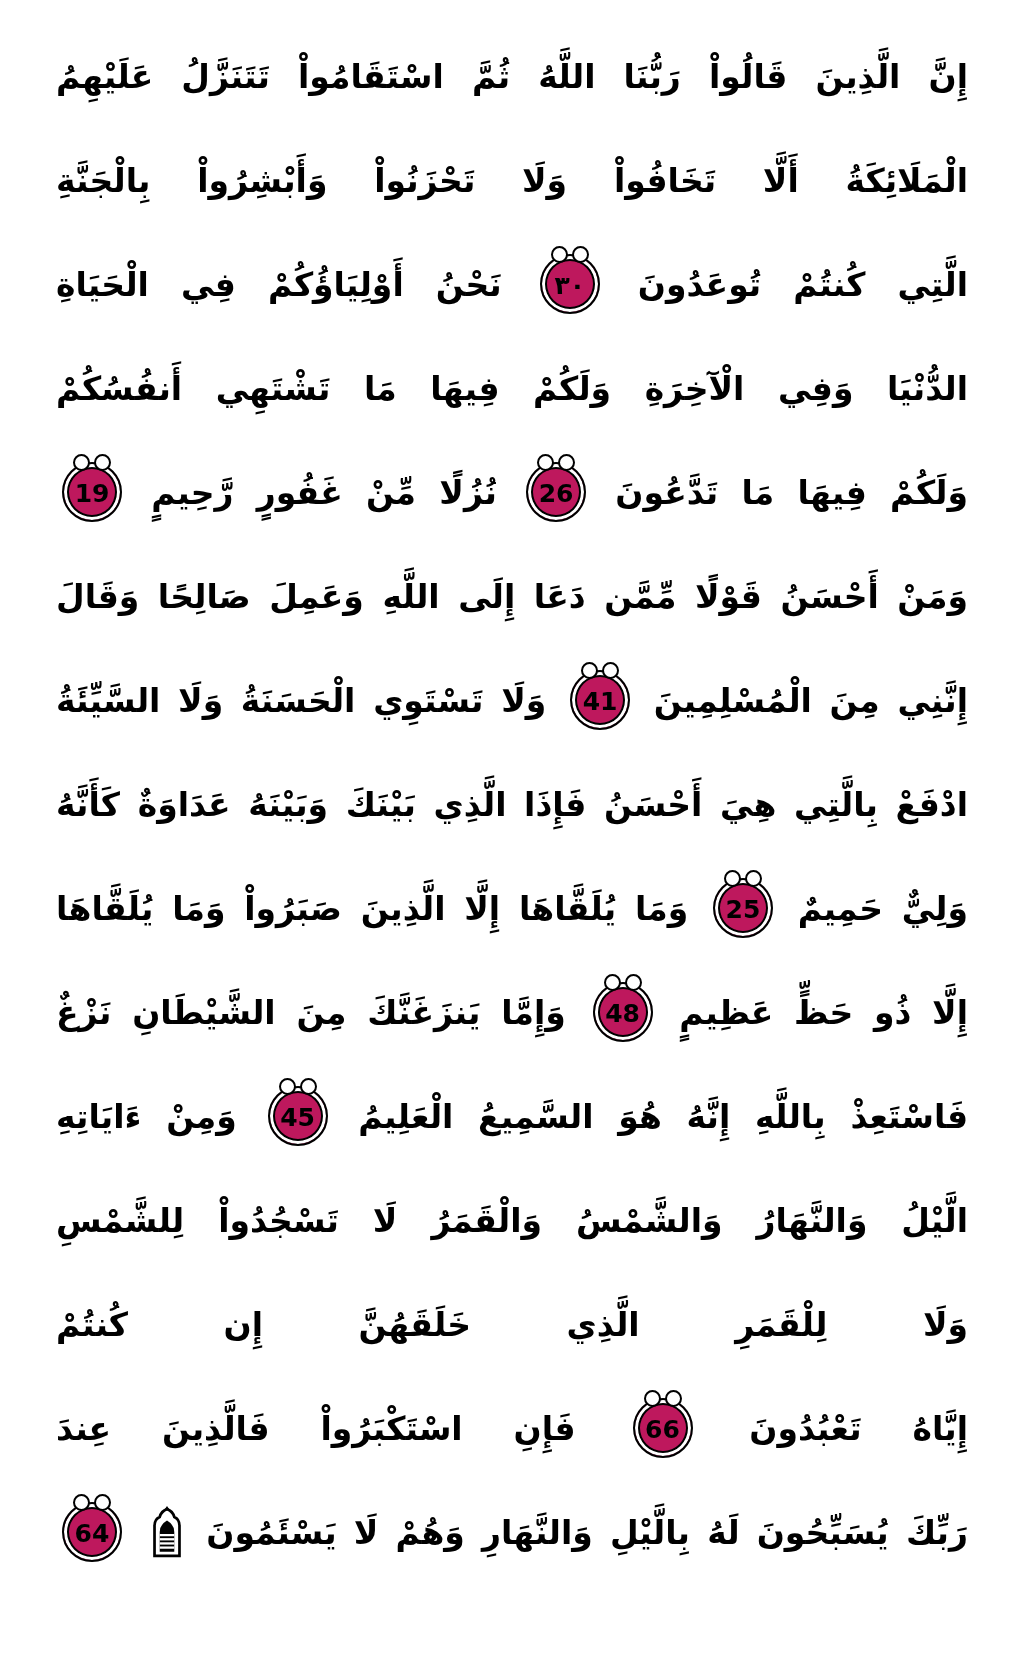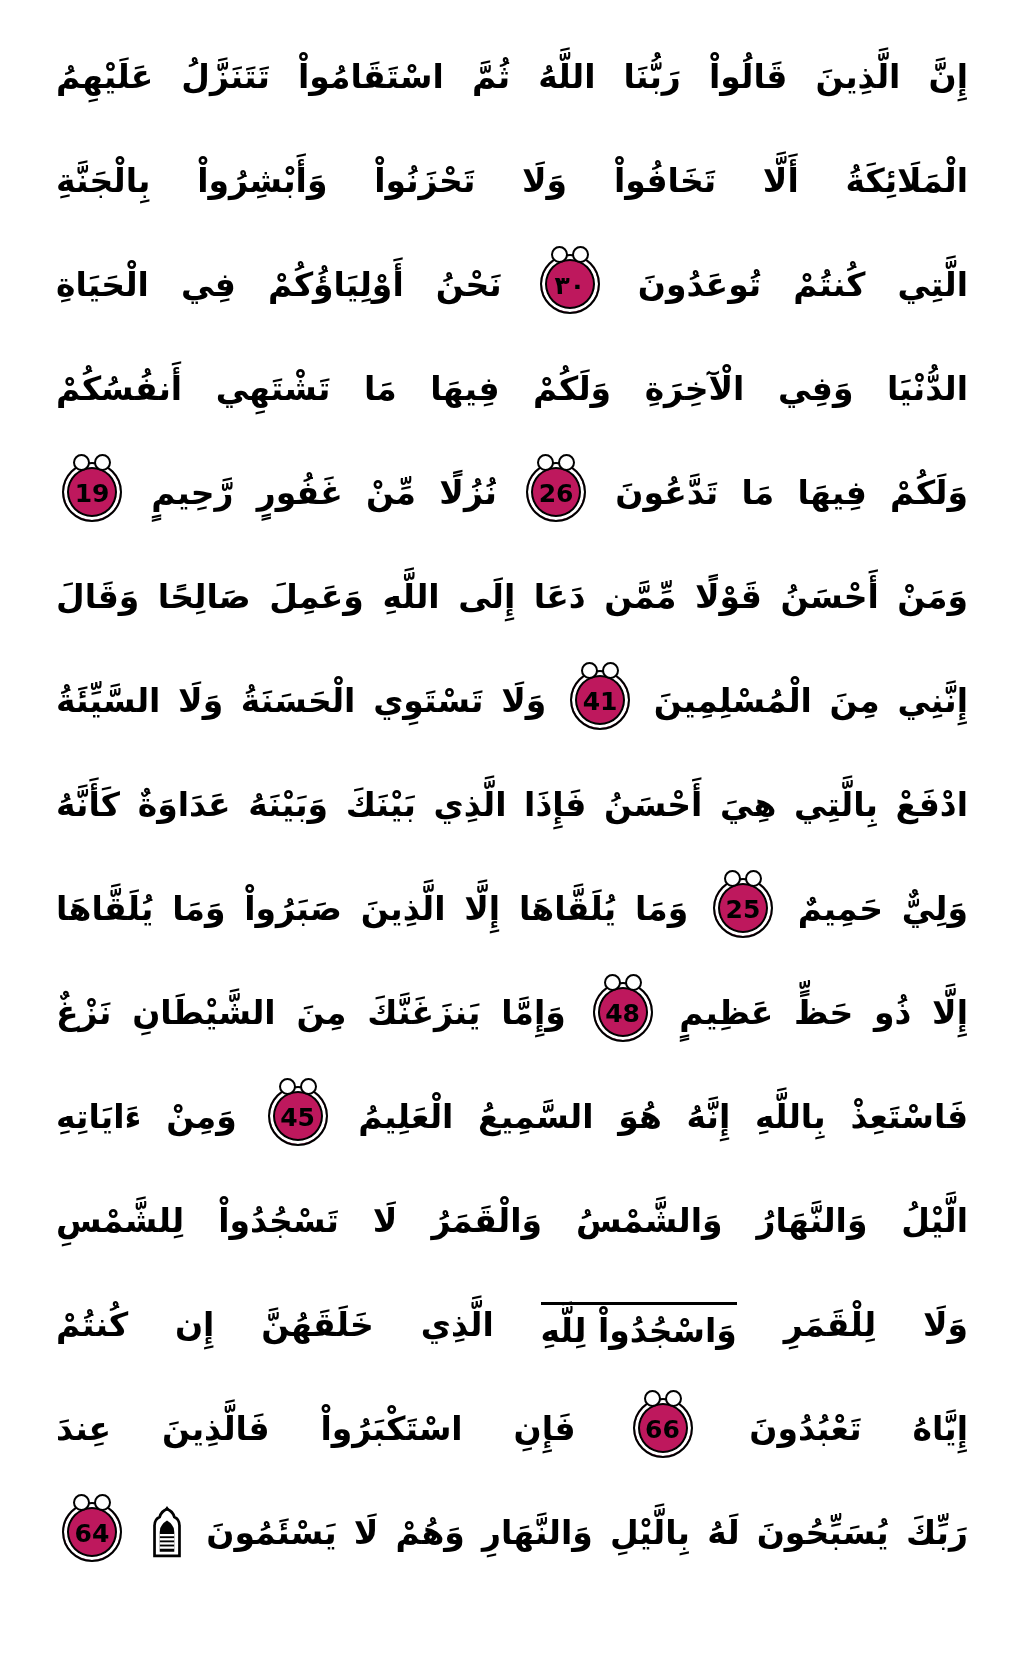--- a/index.html
+++ b/index.html
@@ -227,21 +227,20 @@
       <span class="w">وَالنَّهَارُ</span>
       <span class="w">وَالشَّمْسُ</span>
       <span class="w">وَالْقَمَرُ</span>
       <span class="w">لَا</span>
       <span class="w">تَسْجُدُواْ</span>
       <span class="w">لِلشَّمْسِ</span>
     </div>
     <div class="line">
       <span class="w">وَلَا</span>
       <span class="w">لِلْقَمَرِ</span>
-      <span class="overline-seg">وَاسْجُدُواْ لِلَّهِ</span>
       <span class="w">الَّذِي</span>
       <span class="w">خَلَقَهُنَّ</span>
       <span class="w">إِن</span>
       <span class="w">كُنتُمْ</span>
     </div>
     <div class="line">
       <span class="w">إِيَّاهُ</span>
       <span class="w">تَعْبُدُونَ</span>
       <span class="aya">
         <span class="aya-num">66</span>

